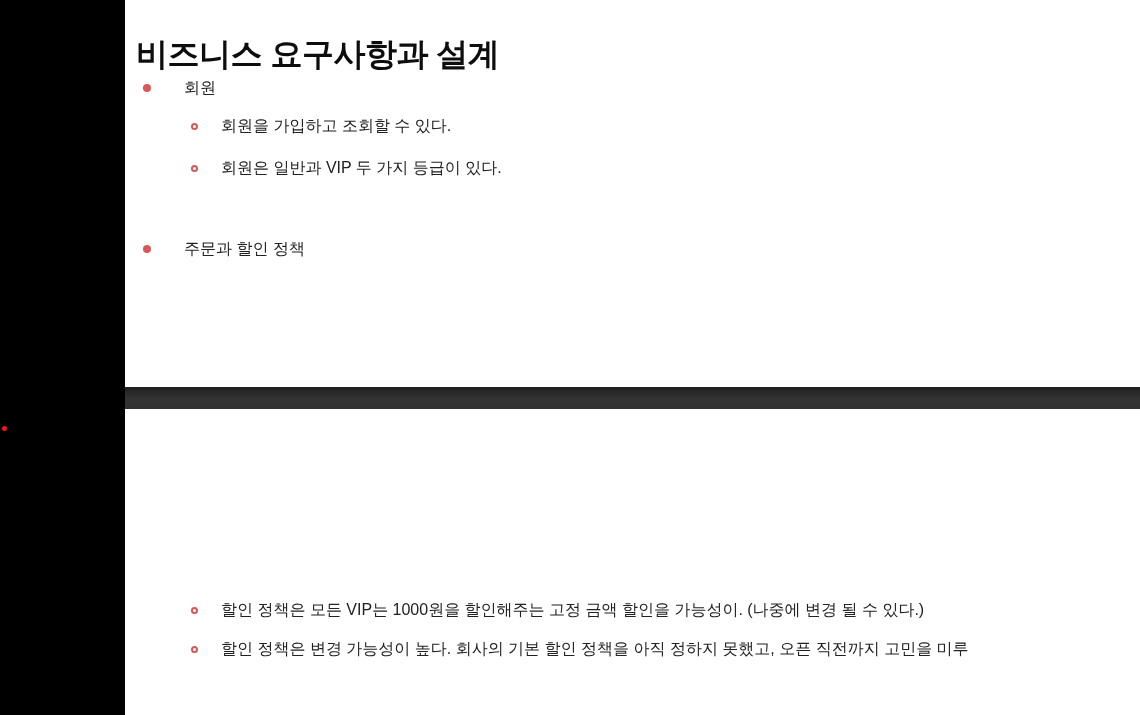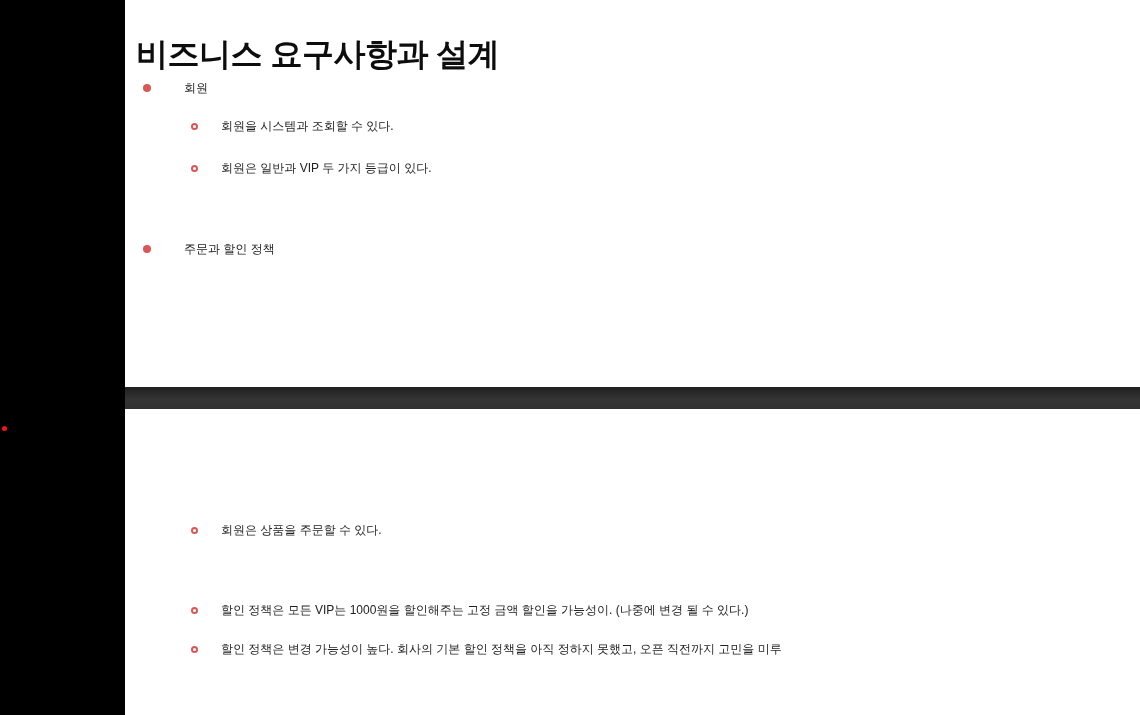--- a/index.html
+++ b/index.html
@@ -23,21 +23,21 @@
   .title {
     position:absolute; left:136px; top:12px;
     font-size:32px; font-weight:800;
     color:#0d0d0d; letter-spacing:-0.5px;
     white-space:nowrap;
   }
   .row {
     position:absolute;
     display:flex; align-items:center;
     height:28px;
-    font-size:12px; color:#212121;
+    font-size:16px; color:#212121;
     white-space:nowrap;
   }
   .row.l1 { left:143px; }
   .row.l2 { left:191px; }
   .row.cont { left:222px; }
   .dot {
     flex:0 0 auto;
     width:8px; height:8px; border-radius:50%;
     background:#d95757;
     margin-right:33px;
@@ -64,37 +64,33 @@
   <div class="pointer-dot"></div>
 
   <h1 class="title">비즈니스 요구사항과 설계</h1>
 
   <div class="row l1" style="top:74px">
     <span class="dot"></span>
     <span>회원</span>
   </div>
   <div class="row l2" style="top:112px">
     <span class="circle"></span>
-    <span>회원을 시스템과 조회할 수 있다.</span>
+    <span>회원을 가입하고 조회할 수 있다.</span>
   </div>
   <div class="row l2" style="top:154px">
     <span class="circle"></span>
     <span>회원은 일반과 VIP 두 가지 등급이 있다.</span>
   </div>
   <div class="row l1" style="top:235px">
     <span class="dot"></span>
     <span>주문과 할인 정책</span>
   </div>
 
   <div class="divider"></div>
 
-  <div class="row l2" style="top:516px">
-    <span class="circle"></span>
-    <span>회원은 상품을 주문할 수 있다.</span>
-  </div>
   <div class="row l2" style="top:596px">
     <span class="circle"></span>
     <span>할인 정책은 모든 VIP는 1000원을 할인해주는 고정 금액 할인을 가능성이. (나중에 변경 될 수 있다.)</span>
   </div>
   <div class="row l2" style="top:635px">
     <span class="circle"></span>
     <span>할인 정책은 변경 가능성이 높다. 회사의 기본 할인 정책을 아직 정하지 못했고, 오픈 직전까지 고민을 미루</span>
   </div>
 
 </div>

